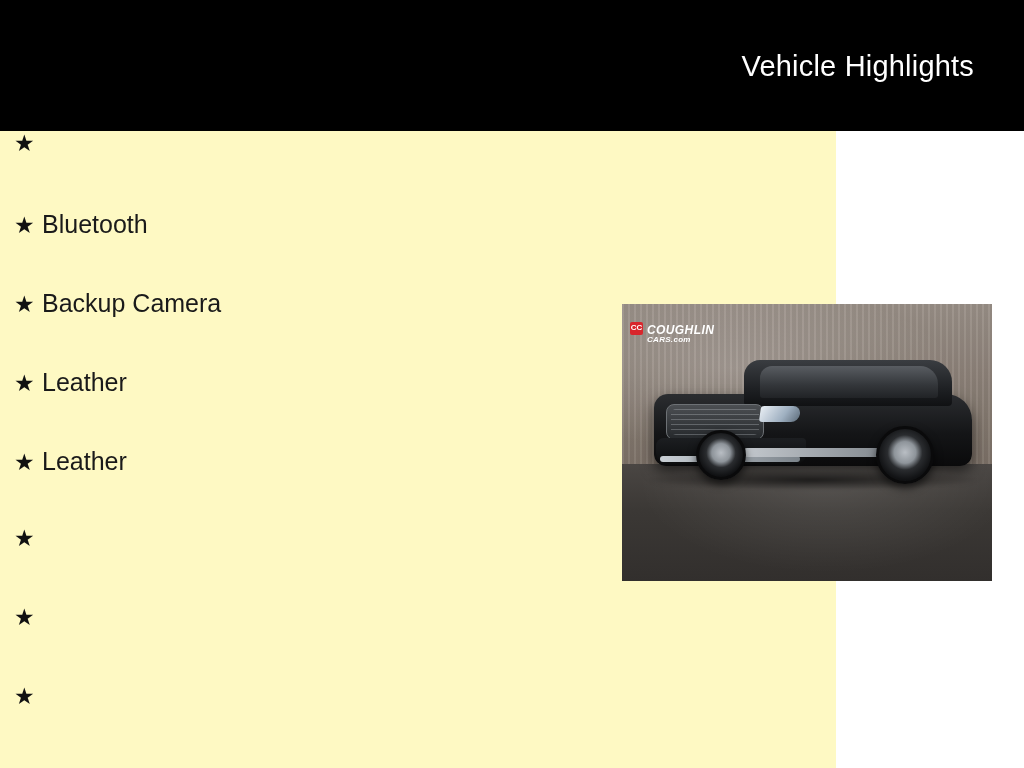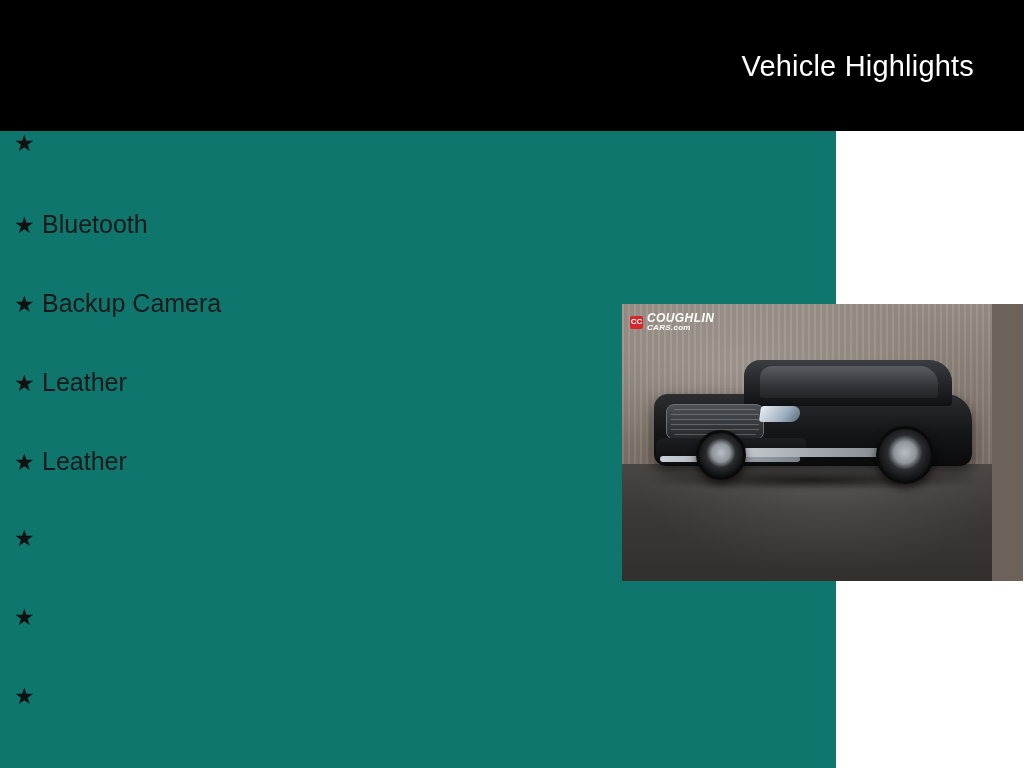--- a/index.html
+++ b/index.html
@@ -11,21 +11,21 @@
     width: 1024px;
     height: 768px;
     font-family: "Liberation Sans", sans-serif;
     overflow: hidden;
     position: relative;
   }
   .page {
     position: relative;
     width: 836px;
     height: 768px;
-    background: #0f766e;
+    background: #fef9c3;
   }
 
   
   .header {
     position: absolute;
     left: 0;
     top: 0;
     width: 1024px;
     height: 131px;
     background: #000000;
@@ -78,21 +78,20 @@
 
   
   .photo-wrap {
     position: absolute;
     left: 622px;
     top: 304px;
     width: 370px;
     height: 277px;
     overflow: hidden;
     background: #6d6259;
-    padding-left: 31px;
   }
   .photo {
     position: absolute;
     inset: 0;
     width: 370px;
     height: 277px;
   }
   
   .wall {
     position: absolute;
@@ -258,20 +257,21 @@
     display: flex;
     flex-direction: column;
     line-height: 1;
   }
   .wm-top {
     color: #ffffff;
     font-size: 12px;
     font-weight: 700;
     font-style: italic;
     letter-spacing: 0.4px;
+    margin-top: 12px;
   }
   .wm-bottom {
     color: #ffffff;
     font-size: 8px;
     font-weight: 700;
     font-style: italic;
     letter-spacing: 0.3px;
   }
 </style>
 </head>

